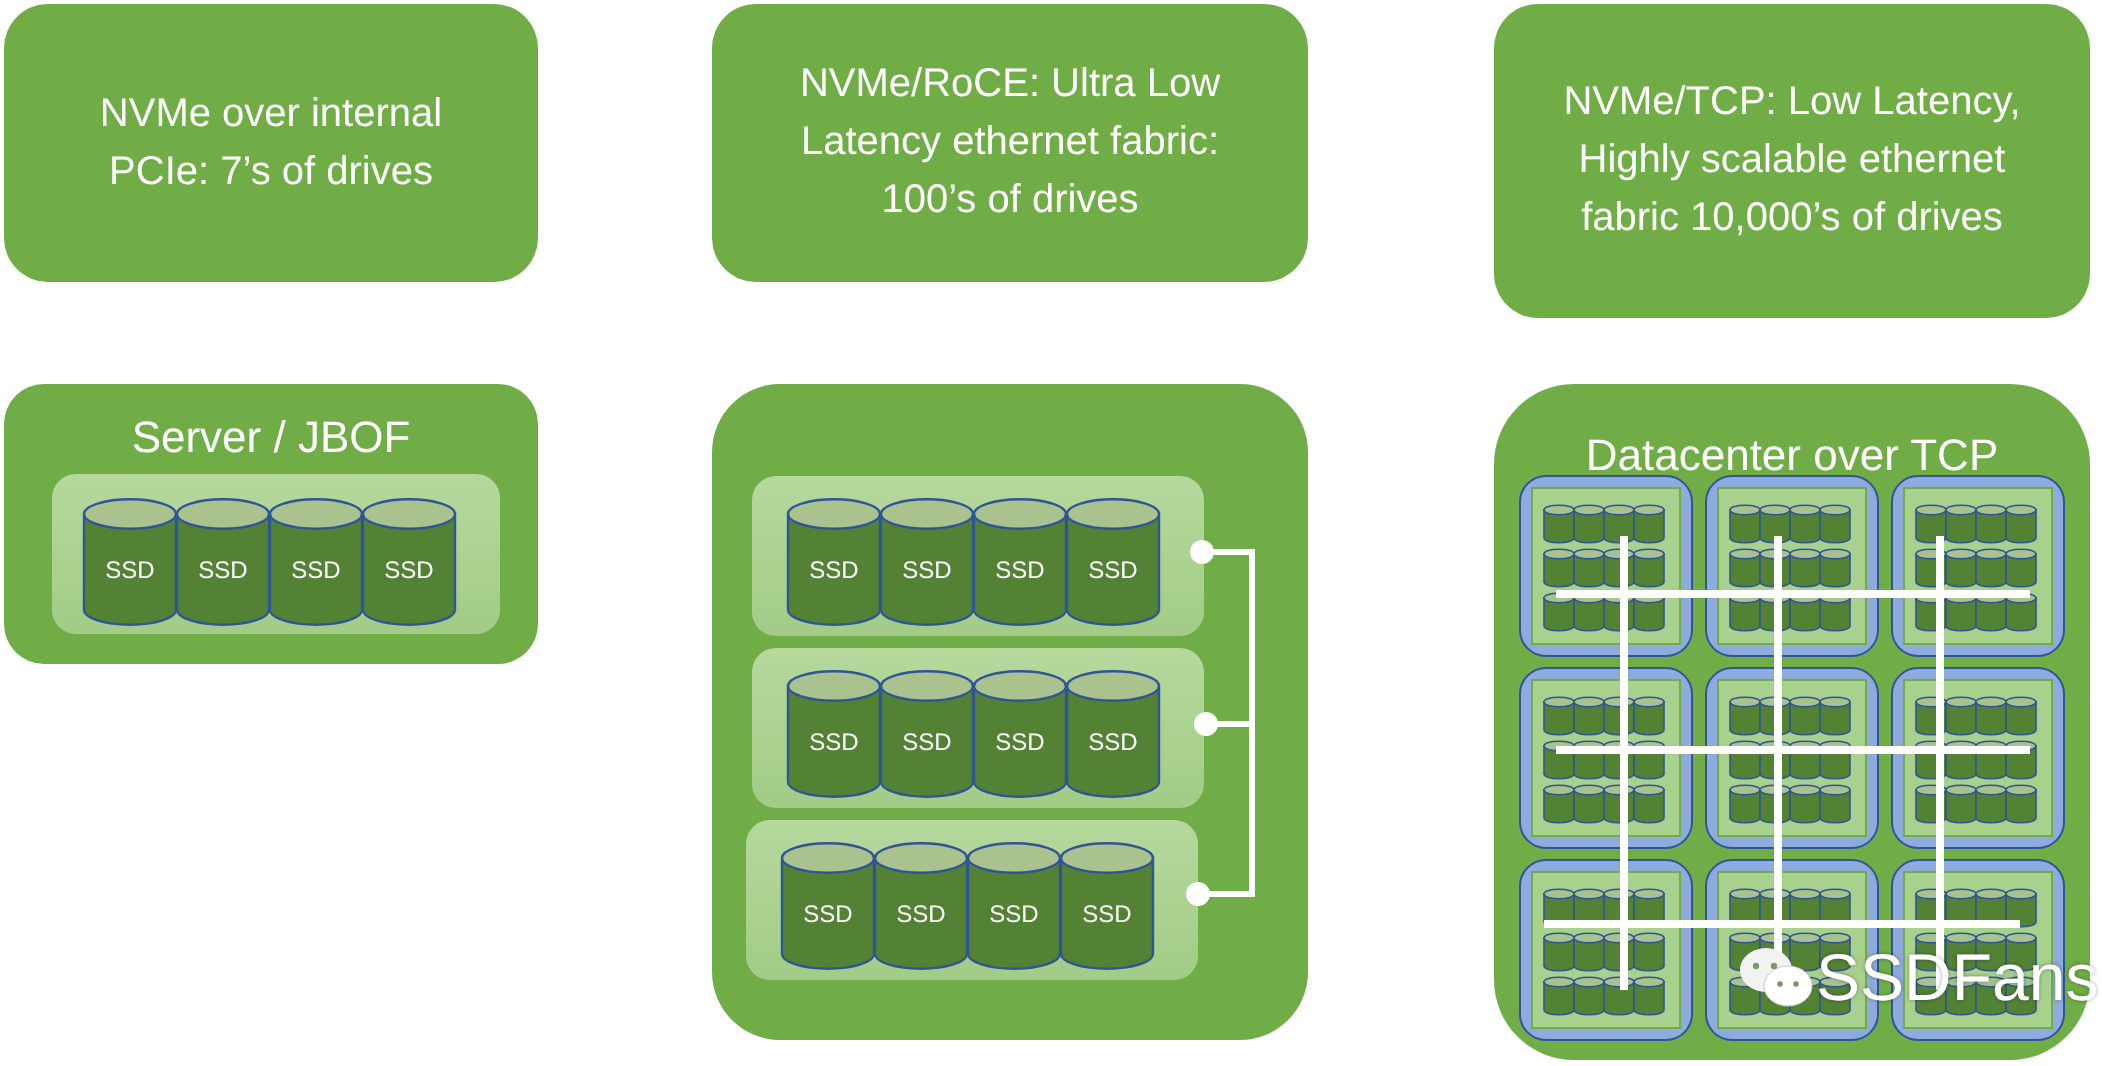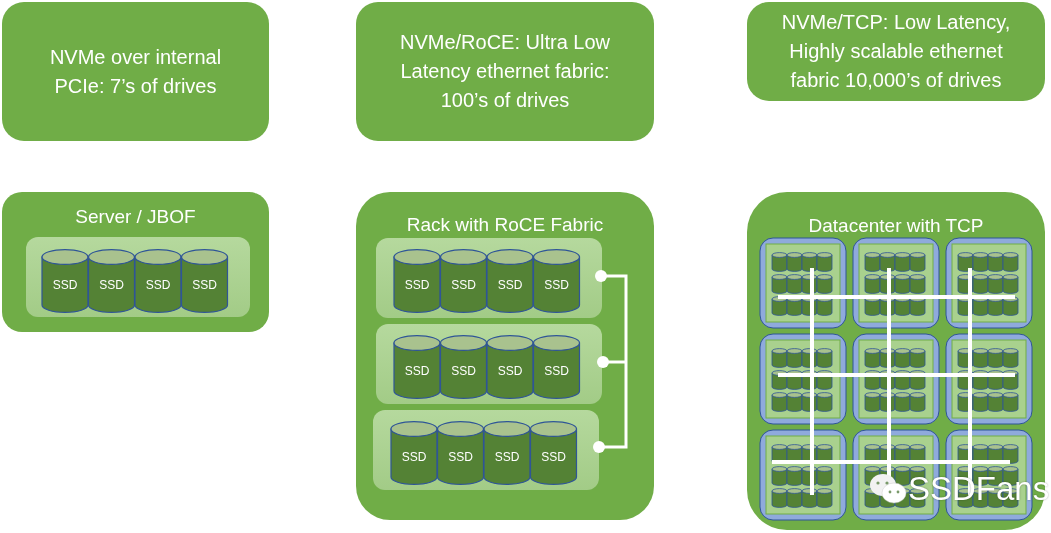--- a/index.html
+++ b/index.html
@@ -2,60 +2,59 @@
 <html><head>
 <meta charset="utf-8">
 <style>
   html, body { margin:0; padding:0; background:#ffffff; }
   body { width:1051px; height:533px; position:relative; overflow:hidden;
          font-family:"Liberation Sans", sans-serif; }
   .box { position:absolute; background:#70ad47; color:#ffffff; box-sizing:border-box; }
   .desc { display:flex; align-items:center; justify-content:center; text-align:center;
           font-size:20px; line-height:29px; border-radius:22px; padding:0 10px; }
   .desc span { white-space:pre-line; }
-  .title { position:absolute; left:0; right:0; text-align:center; font-size:19px; color:#fff; }
+  .title { position:absolute; left:0; right:0; text-align:center; font-size:22px; color:#fff; }
   .tray { position:absolute; background:#a9d18e; border-radius:12px; opacity:0.95; }
   .tray.light { background:linear-gradient(#b9dba2,#a5cd8a); }
   svg { position:absolute; left:0; top:0; overflow:visible; }
   .ssd-label { font-family:"Liberation Sans", sans-serif; font-size:12px; fill:#ffffff; }
   .watermark { position:absolute; left:868px; top:470px; display:flex; align-items:center;
                color:#ffffff; font-size:33px; text-shadow:0 0 2px rgba(0,0,0,0.35); }
 </style>
 </head>
 <body>
 
 <div class="box desc" style="left:2px;top:2px;width:267px;height:139px;">
   <span>NVMe over internal
 PCIe: 7’s of drives</span>
 </div>
 <div class="box desc" style="left:356px;top:2px;width:298px;height:139px;">
   <span>NVMe/RoCE: Ultra Low
 Latency ethernet fabric:
 100’s of drives</span>
 </div>
-<div class="box desc" style="left:747px;top:2px;width:298px;height:99px;">
+<div class="box desc" style="left:747px;top:2px;width:298px;height:157px;">
   <span>NVMe/TCP: Low Latency,
 Highly scalable ethernet
 fabric 10,000’s of drives</span>
 </div>
 
 <div class="box" style="left:2px;top:192px;width:267px;height:140px;border-radius:20px;">
   <div class="title" style="top:14px;">Server / JBOF</div>
   <div class="tray light" style="left:24px;top:45px;width:224px;height:80px;"></div>
 </div>
 
 <div class="box" style="left:356px;top:192px;width:298px;height:328px;border-radius:34px;">
-  <div class="title" style="top:22px;">Rack with RoCE Fabric</div>
   <div class="tray light" style="left:20px;top:46px;width:226px;height:80px;"></div>
   <div class="tray light" style="left:20px;top:132px;width:226px;height:80px;"></div>
   <div class="tray light" style="left:17px;top:218px;width:226px;height:80px;"></div>
 </div>
 
 <div class="box" style="left:747px;top:192px;width:298px;height:338px;border-radius:40px;">
-  <div class="title" style="top:23px;">Datacenter with TCP</div>
+  <div class="title" style="top:23px;">Datacenter over TCP</div>
 </div>
 
 <svg id="draw" width="1051" height="533">
     <g>
       <path d="M42,257 L42,305 A23,7.36 0 0 0 88,305 L88,257 Z" fill="#548235" stroke="#2f5597" stroke-width="1.2"></path>
       <ellipse cx="65" cy="257" rx="23" ry="7.36" fill="#a9c28e" stroke="#2f5597" stroke-width="1.2"></ellipse>
       <text x="65" y="289" text-anchor="middle" class="ssd-label">SSD</text>
     </g>
     <g>
       <path d="M88.5,257 L88.5,305 A23,7.36 0 0 0 134.5,305 L134.5,257 Z" fill="#548235" stroke="#2f5597" stroke-width="1.2"></path>

